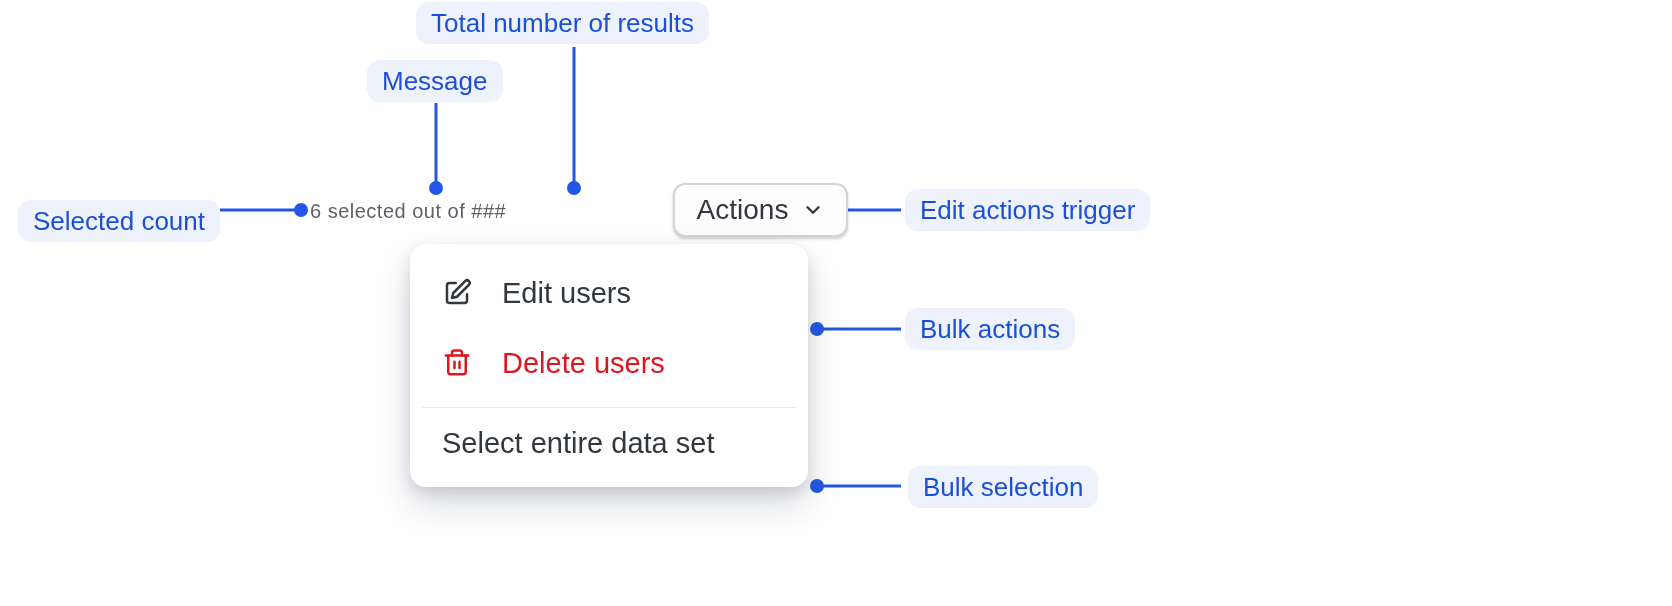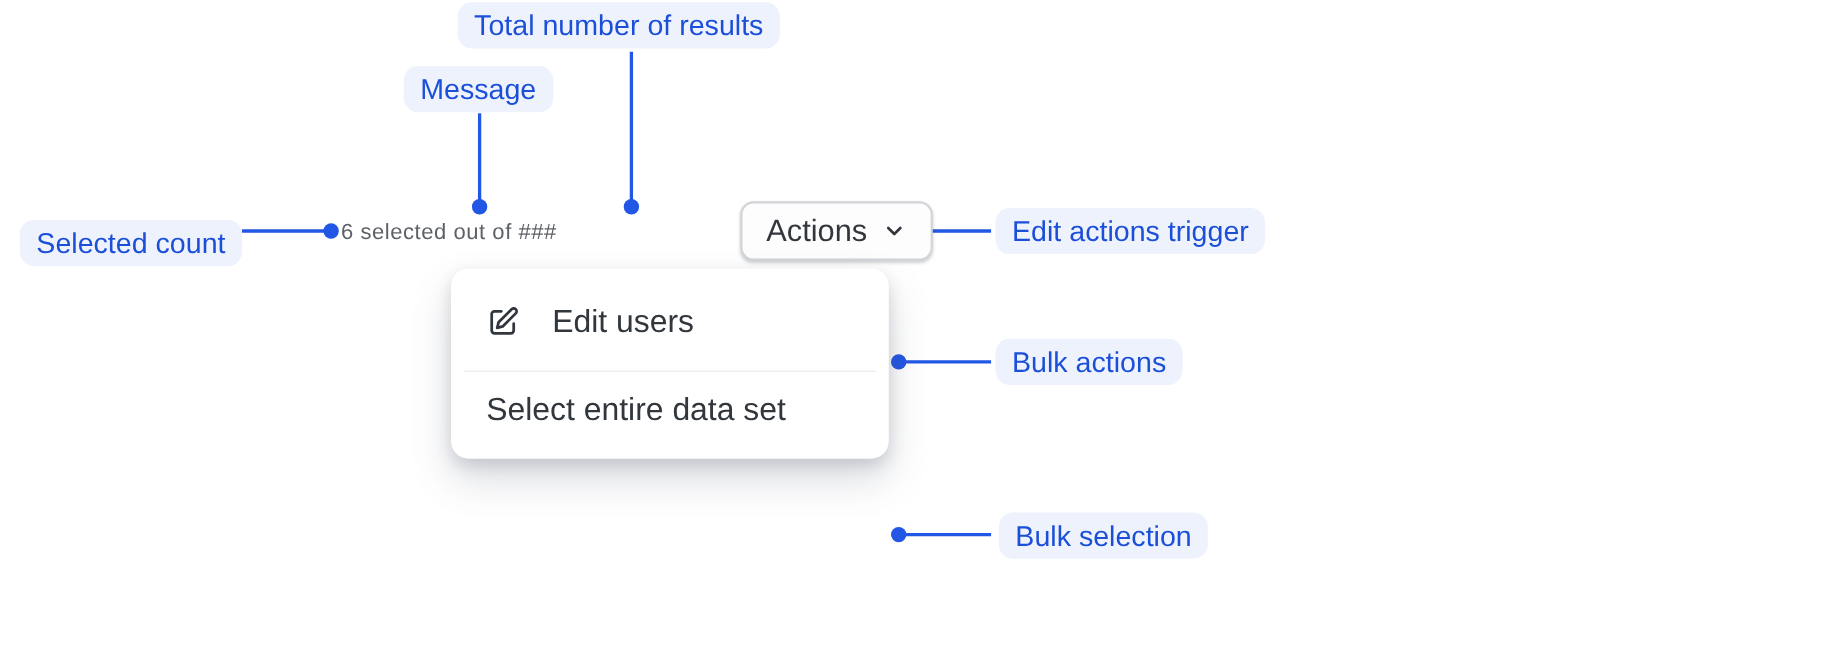--- a/index.html
+++ b/index.html
@@ -106,19 +106,31 @@
   <div class="menu">
     <div class="menu-item">
       <span class="mi-icon">
         <svg width="30" height="30" viewBox="0 0 24 24" fill="none" stroke-width="2" stroke-linecap="round" stroke-linejoin="round">
           <path d="M11 4H6a2 2 0 0 0-2 2v12a2 2 0 0 0 2 2h12a2 2 0 0 0 2-2v-5"></path>
           <path d="M18.5 2.5a2.12 2.12 0 0 1 3 3L12 15l-4 1 1-4 9.5-9.5z"></path>
         </svg>
       </span>
       <span>Edit users</span>
     </div>
+    <div class="menu-item destructive">
+      <span class="mi-icon">
+        <svg width="30" height="30" viewBox="0 0 24 24" fill="none" stroke-width="2" stroke-linecap="round" stroke-linejoin="round">
+          <path d="M3 6h18"></path>
+          <path d="M19 6v13a2 2 0 0 1-2 2H7a2 2 0 0 1-2-2V6"></path>
+          <path d="M8 6V4a2 2 0 0 1 2-2h4a2 2 0 0 1 2 2v2"></path>
+          <line x1="10" y1="11" x2="10" y2="16"></line>
+          <line x1="14" y1="11" x2="14" y2="16"></line>
+        </svg>
+      </span>
+      <span>Delete users</span>
+    </div>
     <div class="menu-divider"></div>
     <div class="menu-item">
       <span>Select entire data set</span>
     </div>
   </div>
 
 </div>
 
 </body></html>

